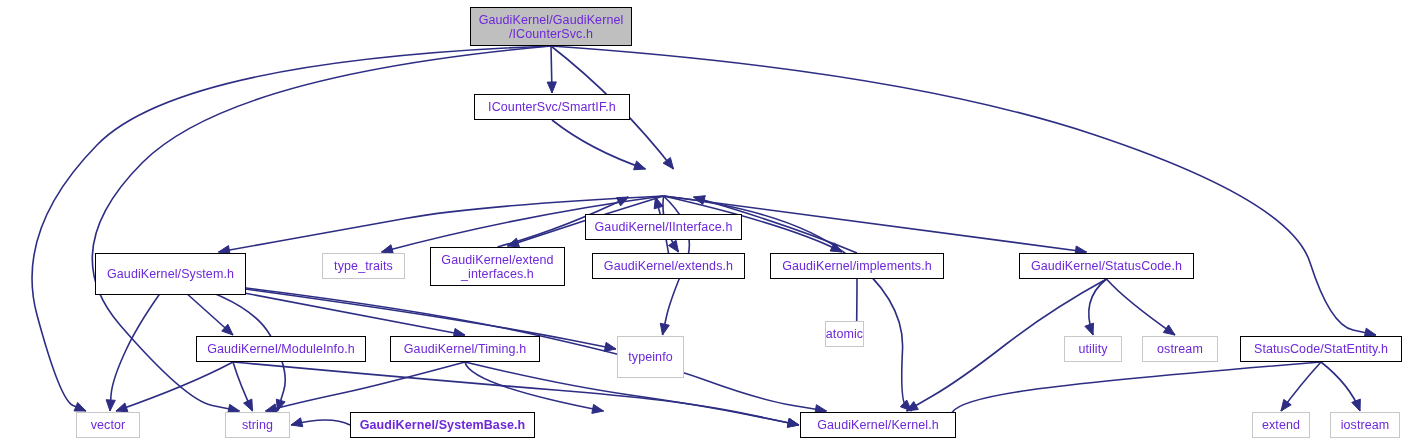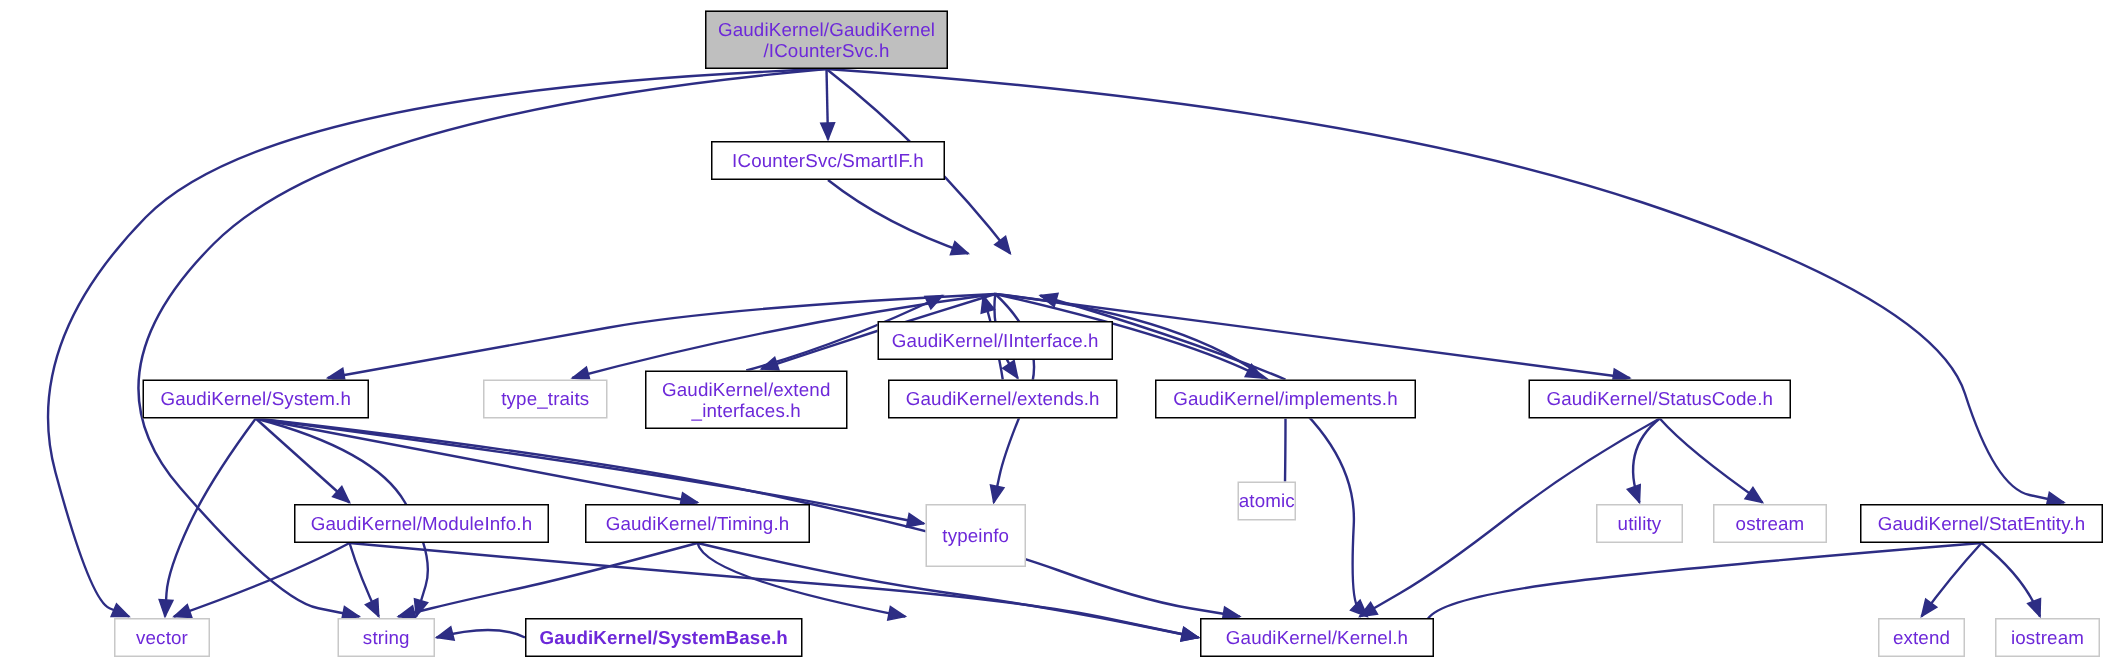--- a/index.html
+++ b/index.html
@@ -141,34 +141,34 @@
         <polygon points="944,425 946.055142217614,413.2553675891759 953.8040391037,418.21466159627084" class="arrow-head"></polygon>
         <path class="edge-path" d="M 350 425 Q 330 415 291 425"></path>
         <polygon points="291,425 300.51277591525303,417.81201736325266 302.79782913771595,426.7237249308578" class="arrow-head"></polygon>
       </g>
   </svg>
   <div id="node-layer">
       <div class="node root" style="left: 470px; top: 7px; width: 162px; height: 39px;">GaudiKernel/GaudiKernel
 /ICounterSvc.h</div>
       <div class="node project" style="left: 474px; top: 94px; width: 156px; height: 26px;">ICounterSvc/SmartIF.h</div>
       <div class="node project" style="left: 585px; top: 170px; width: 157px; height: 26px; margin-top: 44px;">GaudiKernel/IInterface.h</div>
-      <div class="node project" style="left: 95px; top: 253px; width: 151px; height: 26px;">GaudiKernel/System.h</div>
+      <div class="node project" style="left: 95px; top: 253px; width: 151px; height: 42px;">GaudiKernel/System.h</div>
       <div class="node system" style="left: 322px; top: 253px; width: 83px; height: 26px;">type_traits</div>
       <div class="node project" style="left: 430px; top: 247px; width: 135px; height: 39px;">GaudiKernel/extend
 _interfaces.h</div>
       <div class="node project" style="left: 592px; top: 253px; width: 153px; height: 26px;">GaudiKernel/extends.h</div>
       <div class="node project" style="left: 770px; top: 253px; width: 174px; height: 26px;">GaudiKernel/implements.h</div>
       <div class="node project" style="left: 1019px; top: 253px; width: 175px; height: 26px;">GaudiKernel/StatusCode.h</div>
       <div class="node project" style="left: 148px; top: 336px; width: 170px; height: 26px; margin-left: 48px;">GaudiKernel/ModuleInfo.h</div>
       <div class="node project" style="left: 390px; top: 336px; width: 150px; height: 26px;">GaudiKernel/Timing.h</div>
       <div class="node system" style="left: 617px; top: 336px; width: 67px; height: 42px;">typeinfo</div>
       <div class="node system" style="left: 825px; top: 321px; width: 39px; height: 26px;">atomic</div>
       <div class="node system" style="left: 1064px; top: 336px; width: 58px; height: 26px;">utility</div>
       <div class="node system" style="left: 1142px; top: 336px; width: 76px; height: 26px;">ostream</div>
-      <div class="node project" style="left: 1240px; top: 336px; width: 162px; height: 26px;">GaudiKernel/StatEntity.h</div>
+      <div class="node project" style="left: 1240px; top: 336px; width: 162px; height: 26px;">StatusCode/StatEntity.h</div>
       <div class="node system" style="left: 76px; top: 412px; width: 64px; height: 26px;">vector</div>
       <div class="node system" style="left: 225px; top: 412px; width: 65px; height: 26px;">string</div>
       <div class="node project" style="left: 350px; top: 412px; width: 185px; height: 26px; font-weight: bold;">GaudiKernel/SystemBase.h</div>
       <div class="node system" style="left: 557px; top: 412px; width: 83px; height: 26px; margin-top: 39px;">sys/time.h</div>
       <div class="node project" style="left: 800px; top: 412px; width: 156px; height: 26px;">GaudiKernel/Kernel.h</div>
       <div class="node system" style="left: 1252px; top: 412px; width: 58px; height: 26px;">extend</div>
       <div class="node system" style="left: 1330px; top: 412px; width: 70px; height: 26px;">iostream</div>
     </div>
 </div>
 

